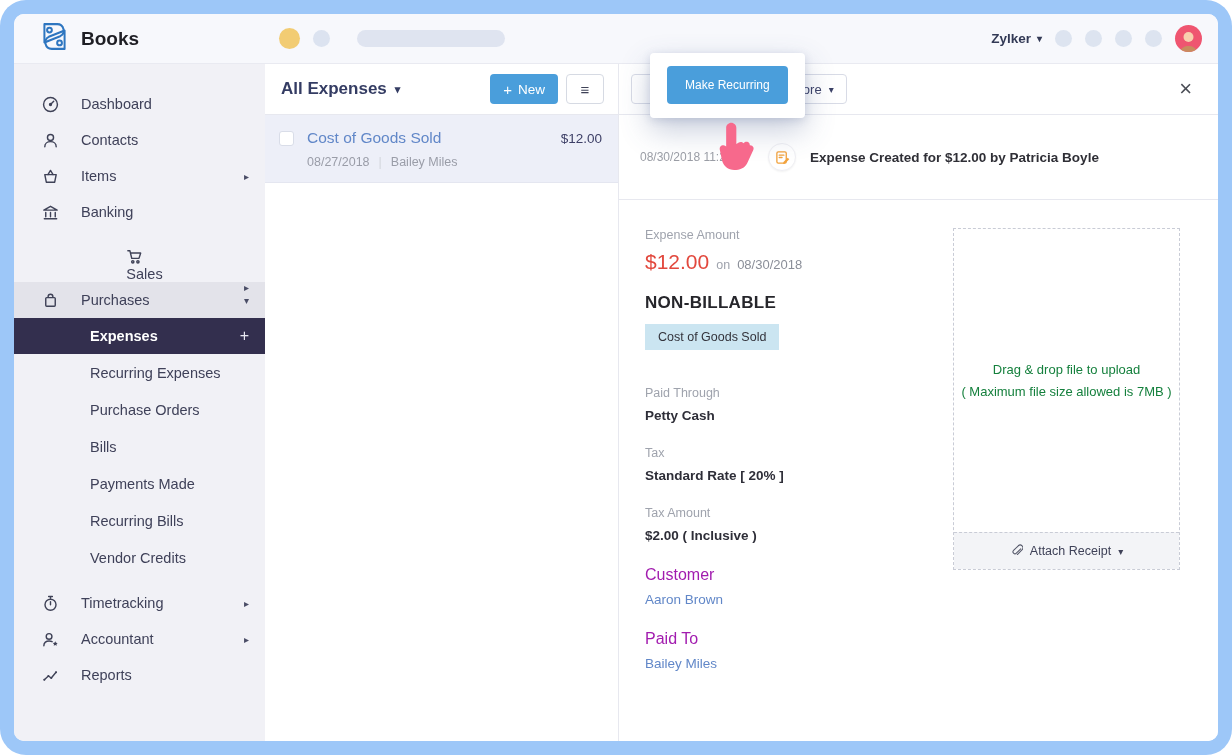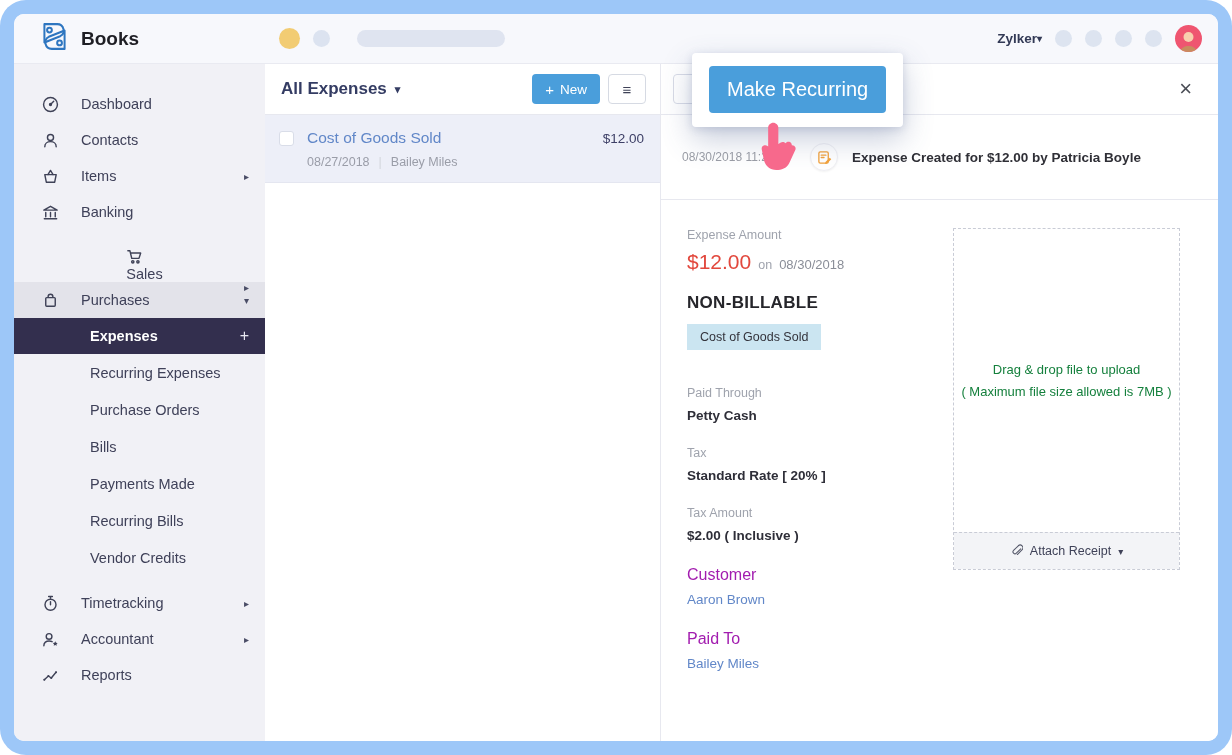--- a/index.html
+++ b/index.html
@@ -9,21 +9,21 @@
   .window { width:100%; height:100%; background:#fff; border-radius:10px; overflow:hidden; display:flex; flex-direction:column; }
 
   
   .topbar { flex:0 0 50px; background:#F7F8FC; border-bottom:1px solid #E9EAF1; display:flex; align-items:center; }
   .logo-wrap { width:251px; display:flex; align-items:center; padding-left:24px; gap:10px; flex:none; }
   .logo-text { font-size:19px; font-weight:bold; color:#1E1E24; }
   .dot-yellow { width:21px; height:21px; border-radius:50%; background:#F2CC73; margin-left:14px; flex:none; }
   .dot-gray { width:17px; height:17px; border-radius:50%; background:#DCE3F0; margin-left:13px; flex:none; }
   .search-pill { width:148px; height:17px; border-radius:9px; background:#DFE4F0; margin-left:27px; flex:none; }
   .topbar-right { margin-left:auto; display:flex; align-items:center; padding-right:16px; gap:13px; }
-  .org { font-size:13.5px; font-weight:bold; color:#333A56; display:flex; align-items:center; }
+  .org { font-size:13.5px; font-weight:bold; color:#333A56; display:flex; align-items:center; gap:6px; }
   .org .caret { font-size:10px; }
   .circle-icon { width:17px; height:17px; border-radius:50%; background:#DDE4F0; }
   .avatar { width:27px; height:27px; border-radius:50%; background:#EF5570; overflow:hidden; position:relative; flex:none; }
   .avatar svg { position:absolute; left:0; top:2px; }
 
   
   .main { flex:1; display:flex; min-height:0; }
 
   
   .sidebar { width:251px; flex:none; background:#F1F1F6; padding-top:22px; overflow:hidden; }
@@ -31,21 +31,21 @@
   .nav-icon { width:20px; height:20px; margin-right:21px; display:flex; align-items:center; justify-content:center; flex:none; }
   .nav-arrow { margin-left:auto; font-size:10px; color:#4A4D66; }
   .gap-top { margin-top:16px;flex-direction:column; }
   .gap-top-sm { margin-top:9px; }
   .nav-item.purchases { background:#E3E3EA; }
   .nav-item.active-dark { background:#332F4E; color:#FFFFFF; font-weight:bold; padding-left:76px; height:36px; }
   .active-dark .plus-right { margin-left:auto; font-weight:normal; font-size:16px; color:#E8E8F0; }
   .nav-sub { height:37px; display:flex; align-items:center; padding-left:76px; font-size:14.5px; color:#3F4159; cursor:pointer; }
 
   
-  .listpane { width:396px; flex:none; border-right:1px solid #E7E8EF; display:flex; flex-direction:column; background:#fff; }
+  .listpane { width:354px; flex:none; border-right:1px solid #E7E8EF; display:flex; flex-direction:column; background:#fff; }
   .list-header { height:51px; flex:none; border-bottom:1px solid #E7E8EF; display:flex; align-items:center; padding:0 14px 0 16px; }
   .list-title { font-size:17px; font-weight:bold; color:#343C63; display:flex; align-items:center; gap:8px; cursor:pointer; }
   .list-title .caret { font-size:11px; }
   .btn-new { margin-left:auto; background:#4A9EDB; color:#fff; font-size:13.5px; height:30px; padding:0 13px; border-radius:4px; display:flex; align-items:center; gap:6px; border:none; cursor:pointer; }
   .btn-new .plus { font-size:15px; }
   .btn-menu { width:38px; height:30px; border:1px solid #D6DAE3; background:#fff; border-radius:4px; margin-left:8px; font-size:15px; color:#3F4257; display:flex; align-items:center; justify-content:center; cursor:pointer; }
   .expense-row { background:#EDEFF8; border-bottom:1px solid #E4E6F0; padding:14px 16px 13px 14px; cursor:pointer; }
   .row-top { display:flex; align-items:center; }
   .checkbox { width:15px; height:15px; border:1px solid #D9DDE8; border-radius:3px; background:#fff; flex:none; }
   .row-name { margin-left:13px; color:#6187C8; font-size:15.5px; }
@@ -58,21 +58,21 @@
   .detail-toolbar { height:51px; flex:none; border-bottom:1px solid #E7E8EF; display:flex; align-items:center; padding:0 20px 0 12px; gap:8px; }
   .btn-ghost { height:30px; border:1px solid #D8DBE6; border-radius:4px; background:#fff; color:#3C4166; font-size:13px; display:flex; align-items:center; justify-content:center; cursor:pointer; }
   .btn-hidden1 { width:92px; }
   .btn-dollar { width:40px; }
   .btn-more { padding:0 12px; gap:7px; }
   .toolbar-caret { font-size:10px; }
   .btn-close { margin-left:auto; font-size:22px; color:#4A4D55; background:none; border:none; cursor:pointer; line-height:1; }
 
   .popup { position:absolute; left:31px; top:-11px; background:#fff; border-radius:4px; padding:13px 17px 14px;
            box-shadow:0 12px 30px rgba(70,90,140,.30), 0 2px 8px rgba(70,90,140,.18); z-index:5; }
-  .btn-recurring { background:#4A9EDB; color:#fff; font-size:20px; border:none; border-radius:4px; padding:12px 18px; cursor:pointer; }
+  .btn-recurring { background:#4A9EDB; color:#fff; font-size:12px; border:none; border-radius:4px; padding:12px 18px; cursor:pointer; }
   .hand { position:absolute; left:95px; top:56px; z-index:6; pointer-events:none; }
 
   .timeline { height:85px; flex:none; border-bottom:1px solid #E7E8EF; display:flex; align-items:center; padding-left:21px; }
   .tl-date { font-size:12px; color:#9B9EA6; width:118px; flex:none; }
   .tl-icon { width:28px; height:28px; border-radius:50%; background:#fff; border:1px solid #F0F0F4; box-shadow:0 1px 2px rgba(0,0,0,.05);
              display:flex; align-items:center; justify-content:center; margin:0 14px 0 10px; flex:none; }
   .tl-text { font-size:13.5px; font-weight:bold; color:#2F2F36; }
 
   .detail-body { flex:1; display:flex; padding:28px 38px 0 26px; }
   .fields { flex:1; min-width:0; }

